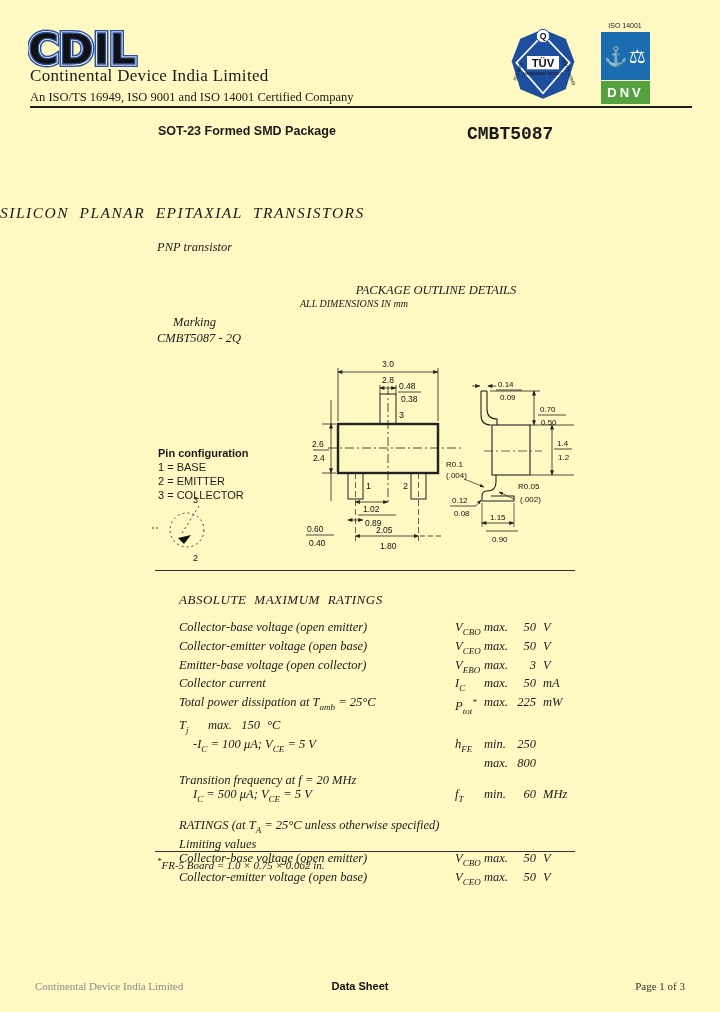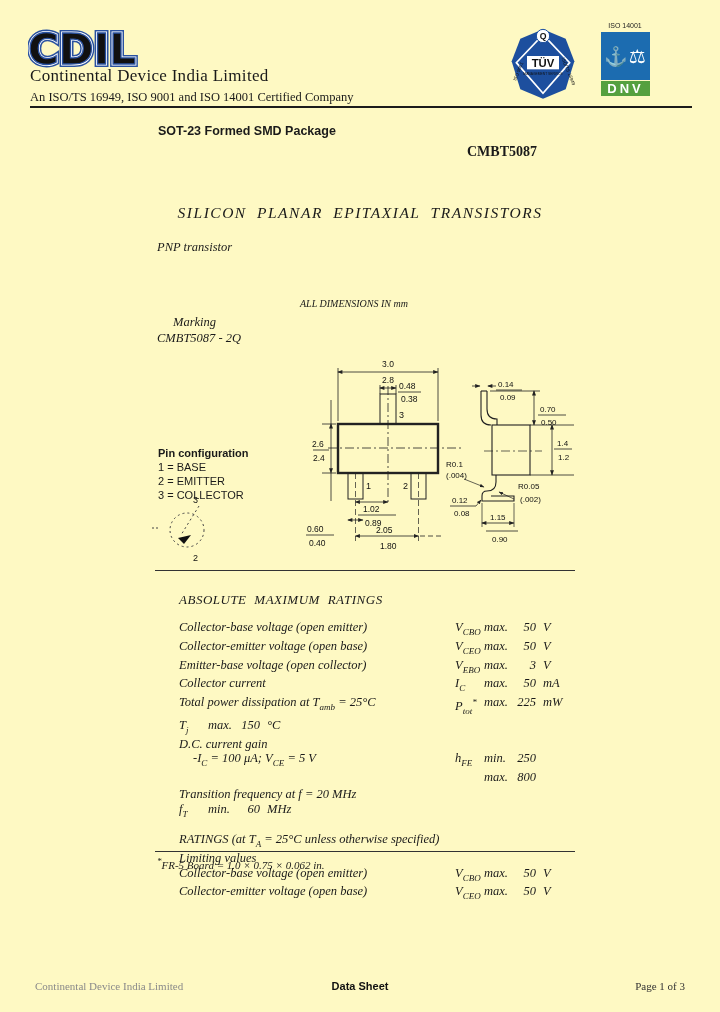--- a/index.html
+++ b/index.html
@@ -5,27 +5,27 @@
   html,body{margin:0;padding:0;background:#e8e8e8;}
   .page{position:relative;width:720px;height:1012px;background:#fef9c3;overflow:hidden;
         font-family:"Liberation Serif",serif;color:#1a1a1a;margin:0 auto;}
   .abs{position:absolute;}
   
   .company{left:30px;top:66px;font-size:17px;letter-spacing:.3px;}
   .certline{left:30px;top:90px;font-size:12.5px;}
   .header-rule{left:30px;top:106px;width:662px;height:2px;background:#1c1c1c;}
   .iso14001{left:600px;top:22px;width:50px;text-align:center;font-family:"Liberation Sans",sans-serif;font-size:7px;color:#222;}
   .dnv-blue{left:601px;top:32px;width:49px;height:48px;background:#1c6cb0;color:#fff;display:flex;align-items:center;justify-content:center;font-size:19px;letter-spacing:1px;}
-  .dnv-green{left:601px;top:81px;width:49px;height:15px;background:#55a03f;color:#fff;display:flex;align-items:center;justify-content:center;
+  .dnv-green{left:601px;top:81px;width:49px;height:23px;background:#55a03f;color:#fff;display:flex;align-items:center;justify-content:center;
              font-family:"Liberation Sans",sans-serif;font-weight:bold;font-size:13px;letter-spacing:3px;}
   
   .pkg{left:158px;top:124px;font-family:"Liberation Sans",sans-serif;font-weight:bold;font-size:12.5px;}
-  .part{left:467px;top:124px;font-family:Liberation Serif, serif;font-weight:bold;font-size:14px;margin-top:20px;}
-  
-  .doc-title{left:0;top:204px;width:720px;text-align:center;font-style:italic;font-size:15.5px;letter-spacing:1.5px;word-spacing:5px;font-family:Liberation Serif, serif;}
+  .part{left:467px;top:124px;font-family:Liberation Mono, monospace;font-weight:bold;font-size:18px;}
+  
+  .doc-title{left:0;top:204px;width:720px;text-align:left;font-style:italic;font-size:15.5px;letter-spacing:1.5px;word-spacing:5px;font-family:Liberation Serif, serif;}
   .pnp{left:157px;top:240px;font-style:italic;font-size:12.5px;}
   .outline-h{left:300px;top:283px;width:272px;text-align:center;font-style:italic;font-size:12.5px;}
   .outline-h2{left:300px;top:298px;width:272px;text-align:left;font-style:italic;font-size:10px;}
   .marking1{left:173px;top:315px;font-style:italic;font-size:12.5px;}
   .marking2{left:157px;top:331px;font-style:italic;font-size:12.5px;}
   
   .pincfg-h{left:158px;top:447px;font-family:"Liberation Sans",sans-serif;font-weight:bold;font-size:11px;}
   .pincfg-l{left:158px;font-family:"Liberation Sans",sans-serif;font-size:11px;}
   
   .sec-rule{left:155px;top:570px;width:420px;height:1px;background:#333;}
@@ -83,20 +83,21 @@
   <div class="abs dnv-blue">
     <span>⚓⚖</span>
   </div>
   <div class="abs dnv-green">DNV</div>
 
   <div class="abs pkg">SOT-23 Formed SMD Package</div>
   <div class="abs part">CMBT5087</div>
 
   <div class="abs doc-title">SILICON PLANAR EPITAXIAL TRANSISTORS</div>
   <div class="abs pnp">PNP transistor</div>
+  <div class="abs outline-h">PACKAGE OUTLINE DETAILS</div>
   <div class="abs outline-h2">ALL DIMENSIONS IN  mm</div>
   <div class="abs marking1">Marking</div>
   <div class="abs marking2">CMBT5087 - 2Q</div>
 
   <svg class="abs" style="left:300px;top:355px" width="280" height="200" viewBox="0 0 280 200">
     <defs>
       <marker id="ar" markerWidth="7" markerHeight="6" refX="6" refY="3" orient="auto">
           <path d="M0,0.5 L6.5,3 L0,5.5 z" fill="#222"></path>
         </marker>
       <marker id="arr" markerWidth="7" markerHeight="6" refX="1" refY="3" orient="auto">
@@ -254,23 +255,20 @@
         <div class="tu">mW</div>
       </div>
 
       <div class="trow">
         <div class="ts"><span>T</span><sub>j</sub></div>
         <div class="tc">max.</div>
         <div class="tv">150</div>
         <div class="tu">°C</div>
       </div>
 
-      <div class="trow">
-        <div class="td"><span>D.C. current gain</span></div>
-      </div>
 
       <div class="trow">
         <div class="td ind"><span>-I</span><sub>C</sub><span> = 100 μA; V</span><sub>CE</sub><span> = 5 V</span></div>
         <div class="ts"><span>h</span><sub>FE</sub></div>
         <div class="tc">min.</div>
         <div class="tv">250</div>
         <div class="tu"></div>
       </div>
 
       <div class="trow">
@@ -279,20 +277,21 @@
         <div class="tc">max.</div>
         <div class="tv">800</div>
         <div class="tu"></div>
       </div>
 
       <div class="trow gap-sm">
         <div class="td"><span>Transition frequency at f = 20 MHz</span></div>
       </div>
 
       <div class="trow">
+        <div class="td ind"><span>I</span><sub>C</sub><span> = 500 μA; V</span><sub>CE</sub><span> = 5 V</span></div>
         <div class="ts"><span>f</span><sub>T</sub></div>
         <div class="tc">min.</div>
         <div class="tv">60</div>
         <div class="tu">MHz</div>
       </div>
 
       <div class="trow gap-lg">
         <div class="td"><span>RATINGS (at T</span><sub>A</sub><span> = 25°C unless otherwise specified)</span></div>
       </div>
 

